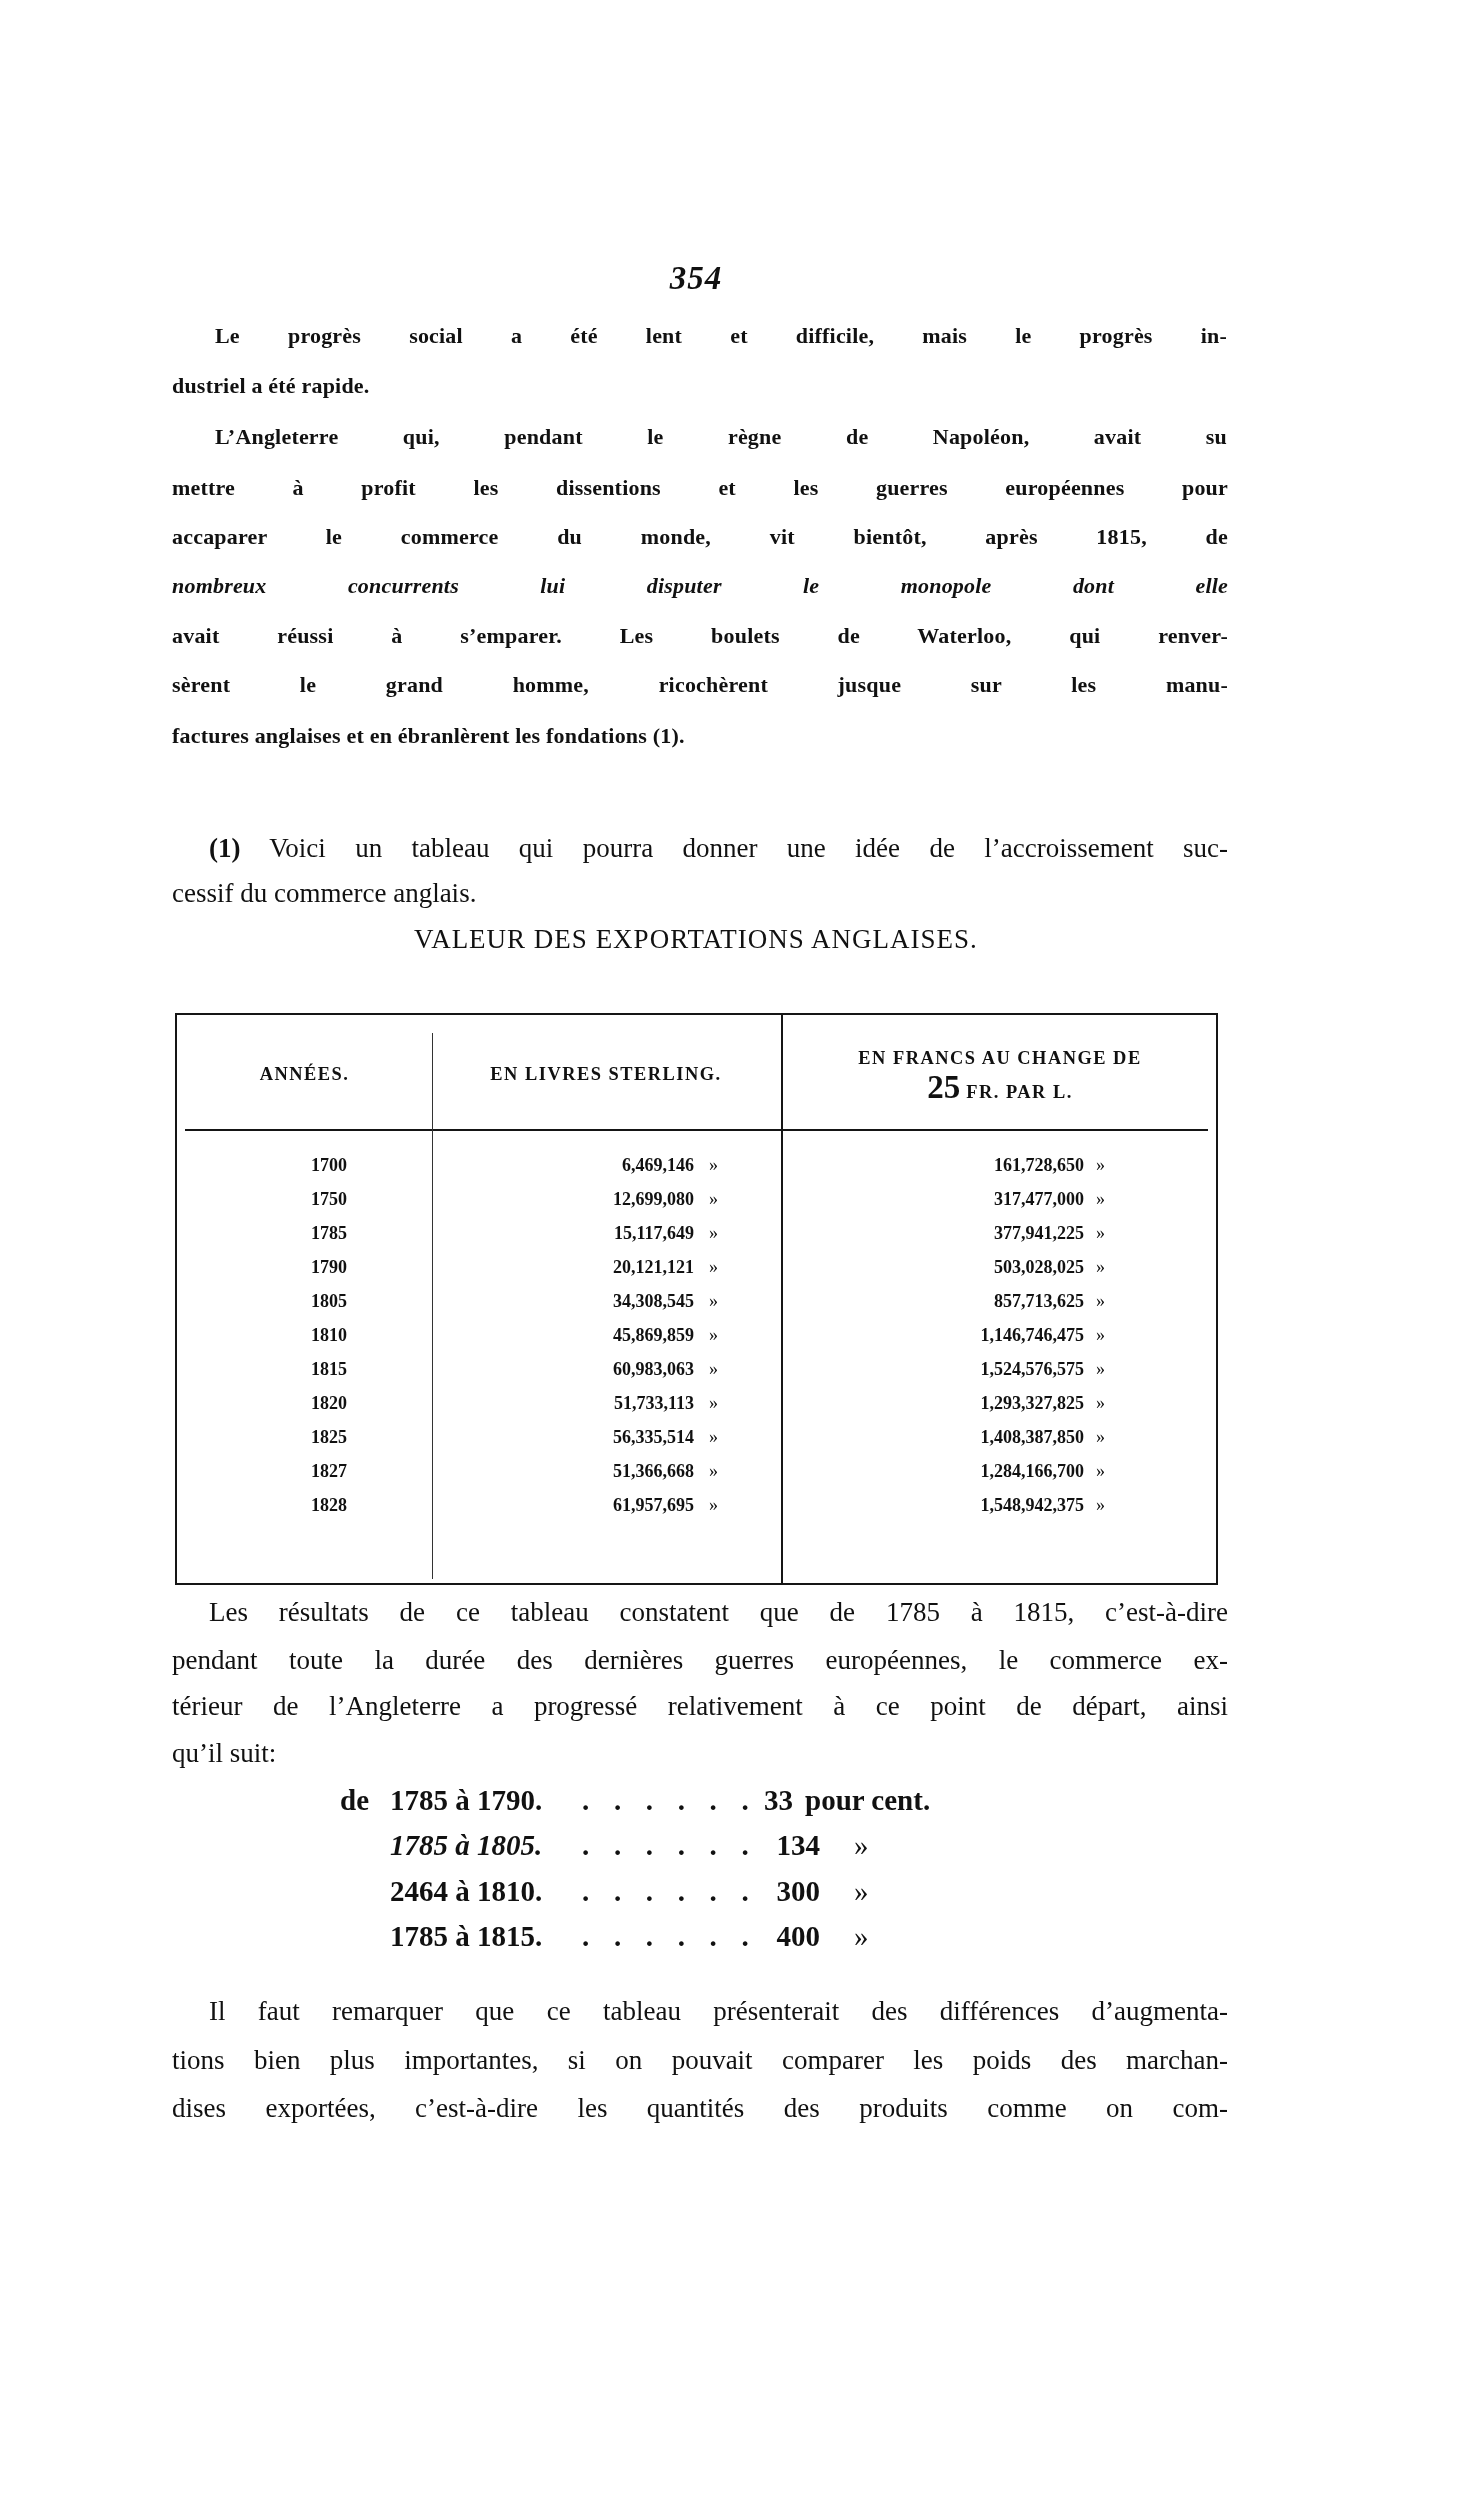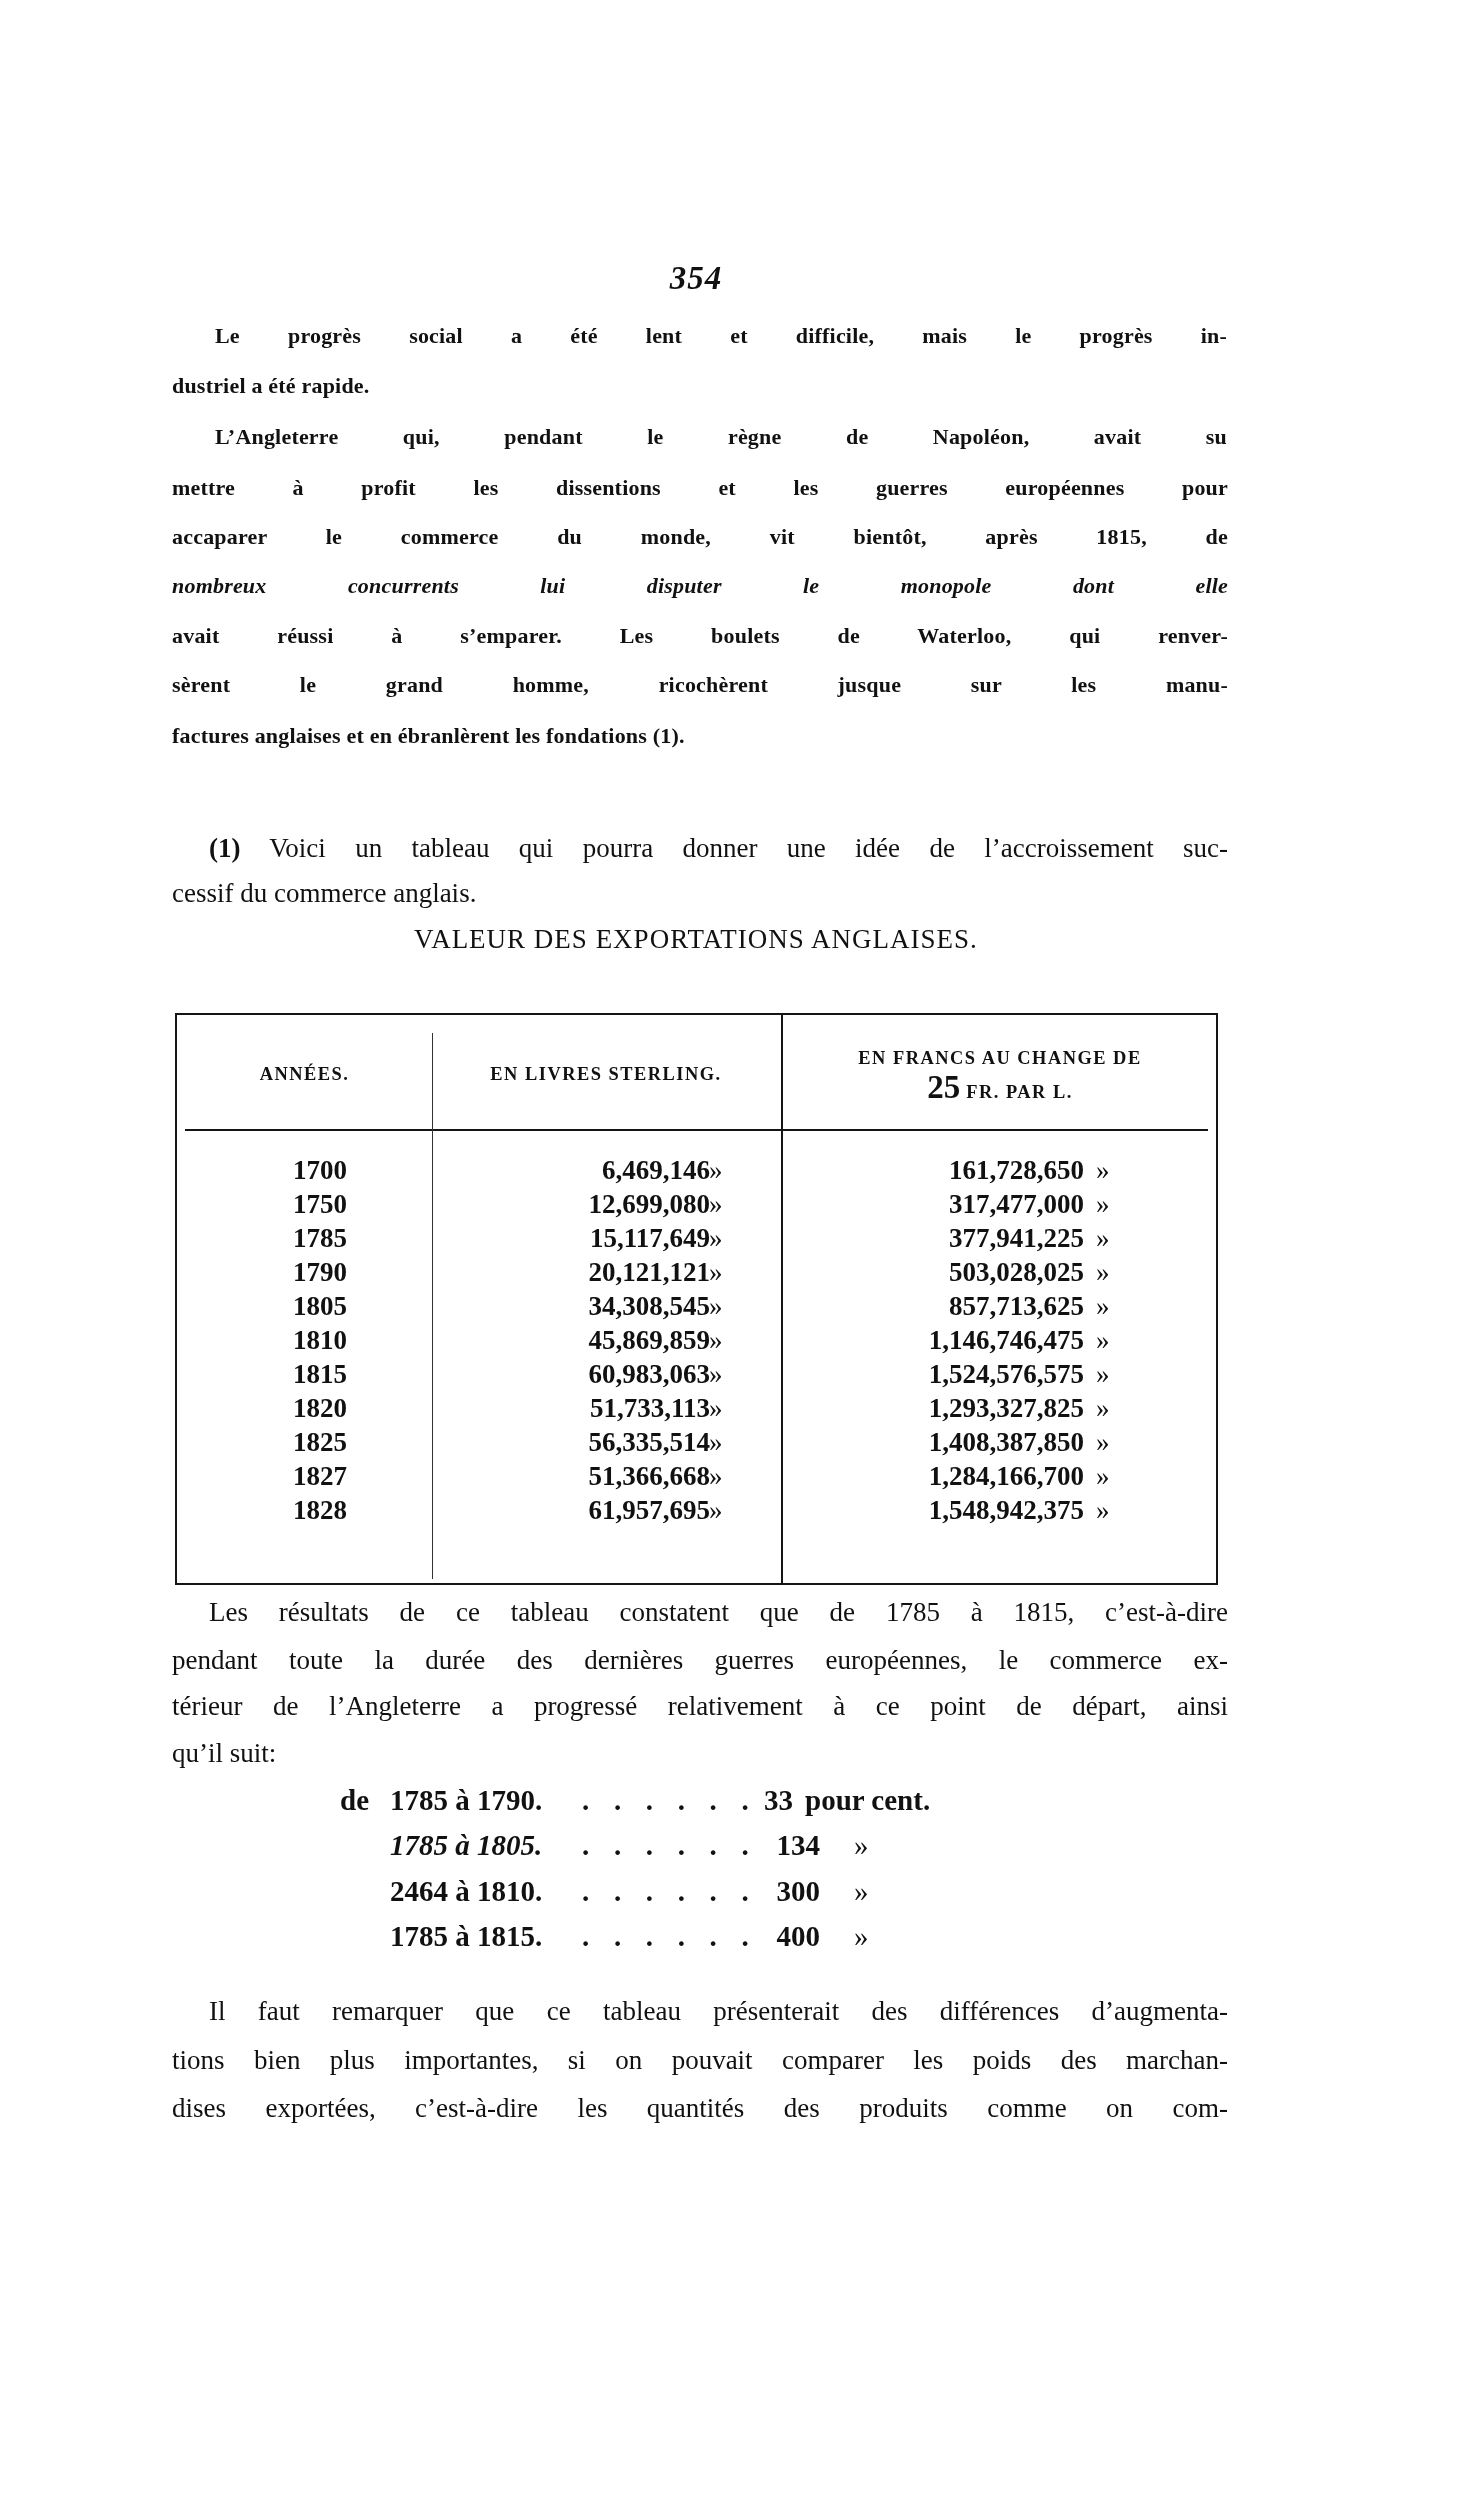--- a/index.html
+++ b/index.html
@@ -113,35 +113,34 @@
 
     .rows {
       position: absolute;
       left: 0;
       top: 140px;
       width: 100%;
     }
     .row {
       position: relative;
       height: 34px;
-      font-size: 27px;
+      font-size: 18px;
       font-weight: bold;
     }
     .row .c-year {
       position: absolute;
       left: 0;
       width: 170px;
       text-align: right;
     }
     .row .c-pounds {
       position: absolute;
       left: 255px;
       width: 262px;
       text-align: right;
-      padding-left: 16px;
     }
     .row .c-pounds-q {
       position: absolute;
       left: 532px;
       font-weight: normal;
     }
     .row .c-francs {
       position: absolute;
       left: 606px;
       width: 301px;

